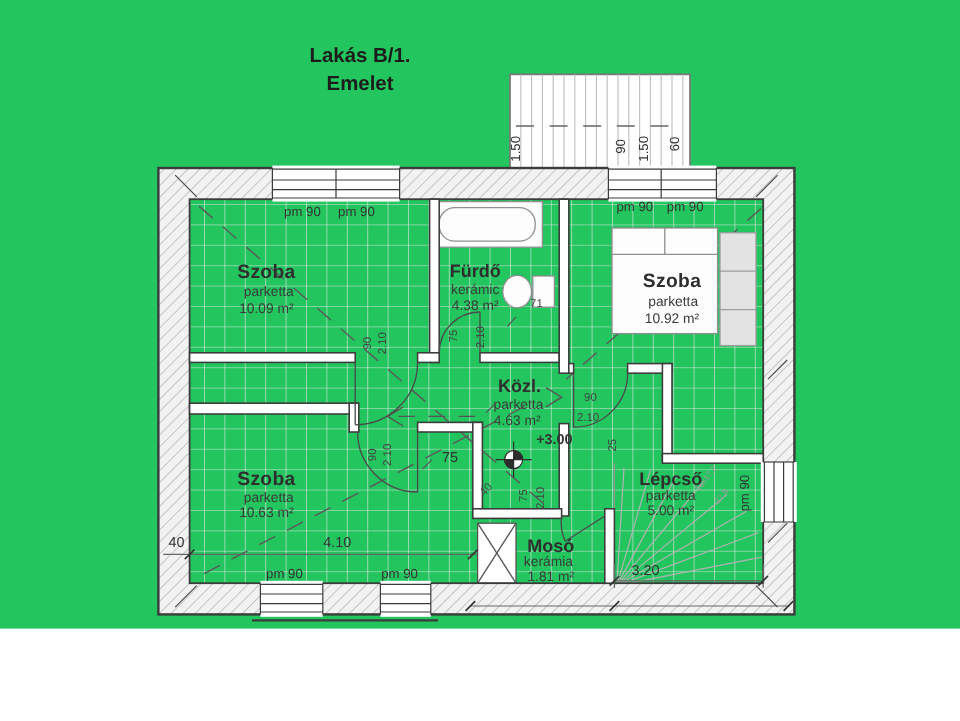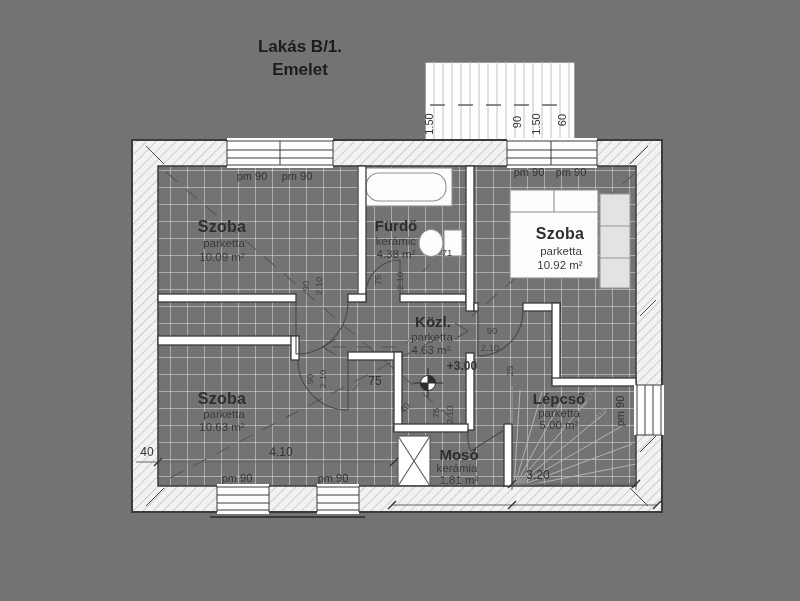--- a/index.html
+++ b/index.html
@@ -1,16 +1,16 @@
 <!DOCTYPE html>
 <html><head>
 <meta charset="utf-8">
 <style>
   html,body{margin:0;padding:0;background:#ffffff;}
-  .stage{position:relative;width:800px;height:601px;background:#737373;overflow:hidden;
+  .stage{position:relative;width:800px;height:524px;background:#22c55e;overflow:hidden;
          font-family:"Liberation Sans",sans-serif;}
   svg{display:block;}
   text{font-family:"Liberation Sans",sans-serif;fill:#2e2e2e;}
   .room-name{font-weight:bold;font-size:16px;letter-spacing:.3px;}
   .room-name-sm{font-weight:bold;font-size:15px;}
   .room-sub{font-size:11.5px;fill:#3a3a3a;}
   .dim{font-size:12px;fill:#333;}
   .winlab{font-size:11px;fill:#333;}
   .doorlab{font-size:9.5px;fill:#444;}
   .title-line{font-weight:bold;font-size:17px;fill:#1c1c1c;}

